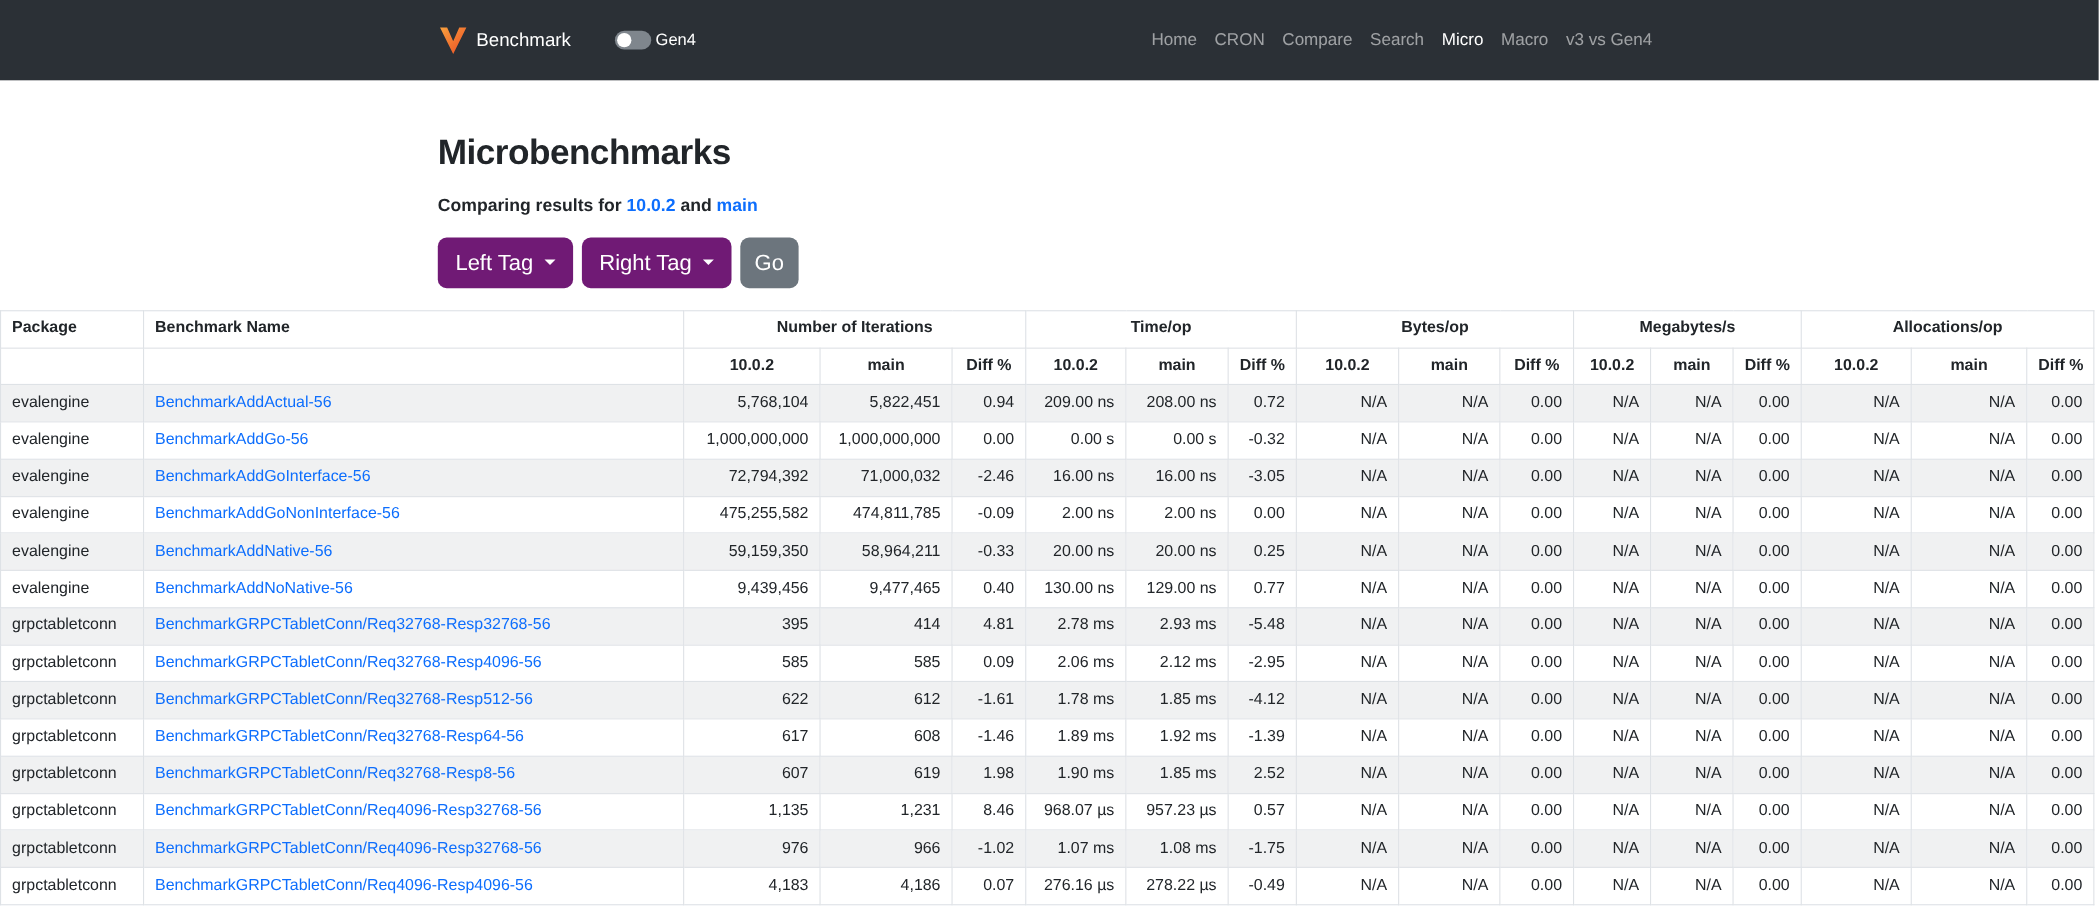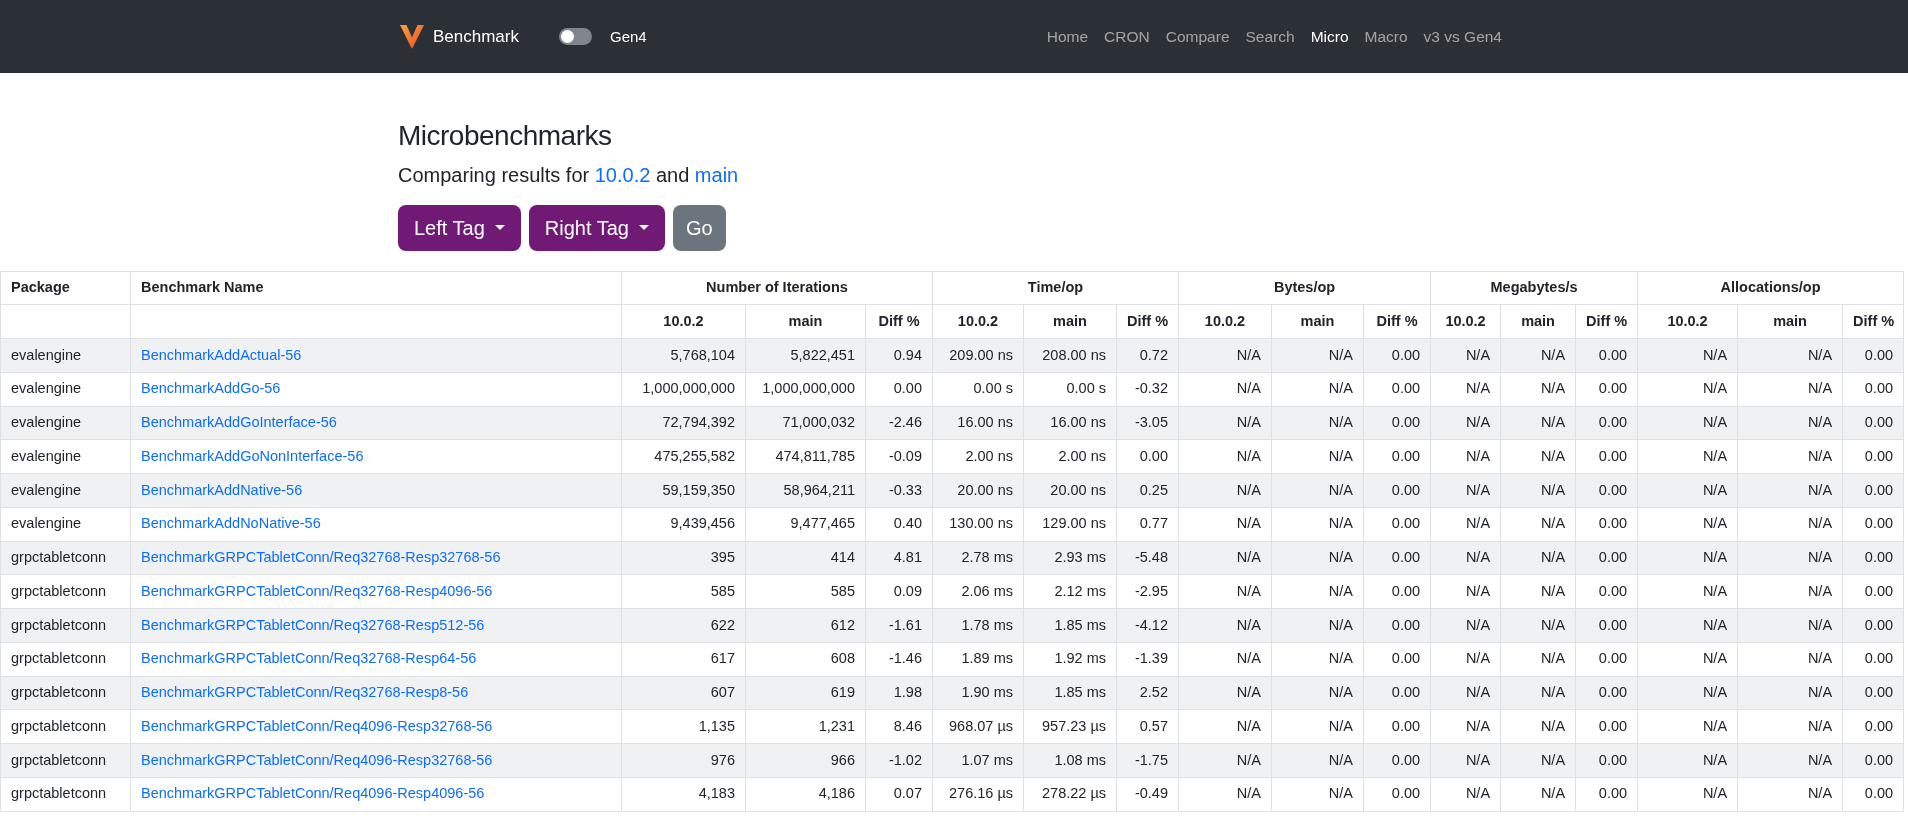--- a/index.html
+++ b/index.html
@@ -7,31 +7,31 @@
   body {
     width:1908px; height:826px; overflow:hidden;
     background:#ffffff; color:#212529;
     font-family:"Liberation Sans", sans-serif;
   }
   
   .navbar { height:73px; background:#2b3036; }
   .nav-container { width:1112px; height:100%; margin:0 auto; display:flex; align-items:center; }
   .brand { display:flex; align-items:center; gap:7px; }
   .brand-label { color:#fff; font-size:17px; }
-  .switch-wrap { display:flex; align-items:center; gap:18px; margin-left:40px; }
+  .switch-wrap { display:flex; align-items:center; gap:4px; margin-left:40px; }
   .switch { width:33px; height:17px; border-radius:9px; background:#7f868d; position:relative; cursor:pointer; }
   .switch .knob { position:absolute; left:2px; top:2px; width:13px; height:13px; border-radius:50%; background:#fff; }
   .toggle-label { color:#fff; font-size:15px; }
   .nav-links { margin-left:auto; display:flex; align-items:center; }
   .nav-link { color:rgba(255,255,255,.55); font-size:15.5px; padding:0 8px; text-decoration:none; cursor:pointer; white-space:nowrap; }
   .nav-link.active { color:#ffffff; }
   
   .hero-container { width:1112px; margin:0 auto; padding-top:46px; }
-  .page-title { margin:0 0 8px 0; font-size:28px; line-height:1.2; font-weight:400; letter-spacing:-0.5px; }
-  .lead { margin:0 0 16px 0; font-size:20px; line-height:1.4; font-weight:400; }
+  .page-title { margin:0 0 20px 0; font-size:32px; line-height:1.2; font-weight:700; letter-spacing:-0.5px; }
+  .lead { margin:0 0 16px 0; font-size:16px; line-height:1.4; font-weight:700; }
   .lead a { color:#0d6efd; text-decoration:none; cursor:pointer; }
   .btn-row { display:flex; gap:8px; margin:0 0 20px 0; }
   .btn { display:inline-flex; align-items:center; border:none; color:#fff; font-size:20px; line-height:1.5;
          padding:8px 16px; border-radius:8px; cursor:pointer; font-family:inherit; }
   .btn-primary { background:#701a75; }
   .btn-secondary { background:#6c757d; padding:8px 13px; }
   .caret { width:0; height:0; margin-left:10px; display:inline-block;
            border-left:5px solid transparent; border-right:5px solid transparent; border-top:5.5px solid #fff; }
   
   table.bench { border-collapse:collapse; table-layout:fixed; width:1784px; font-size:14.5px; }

